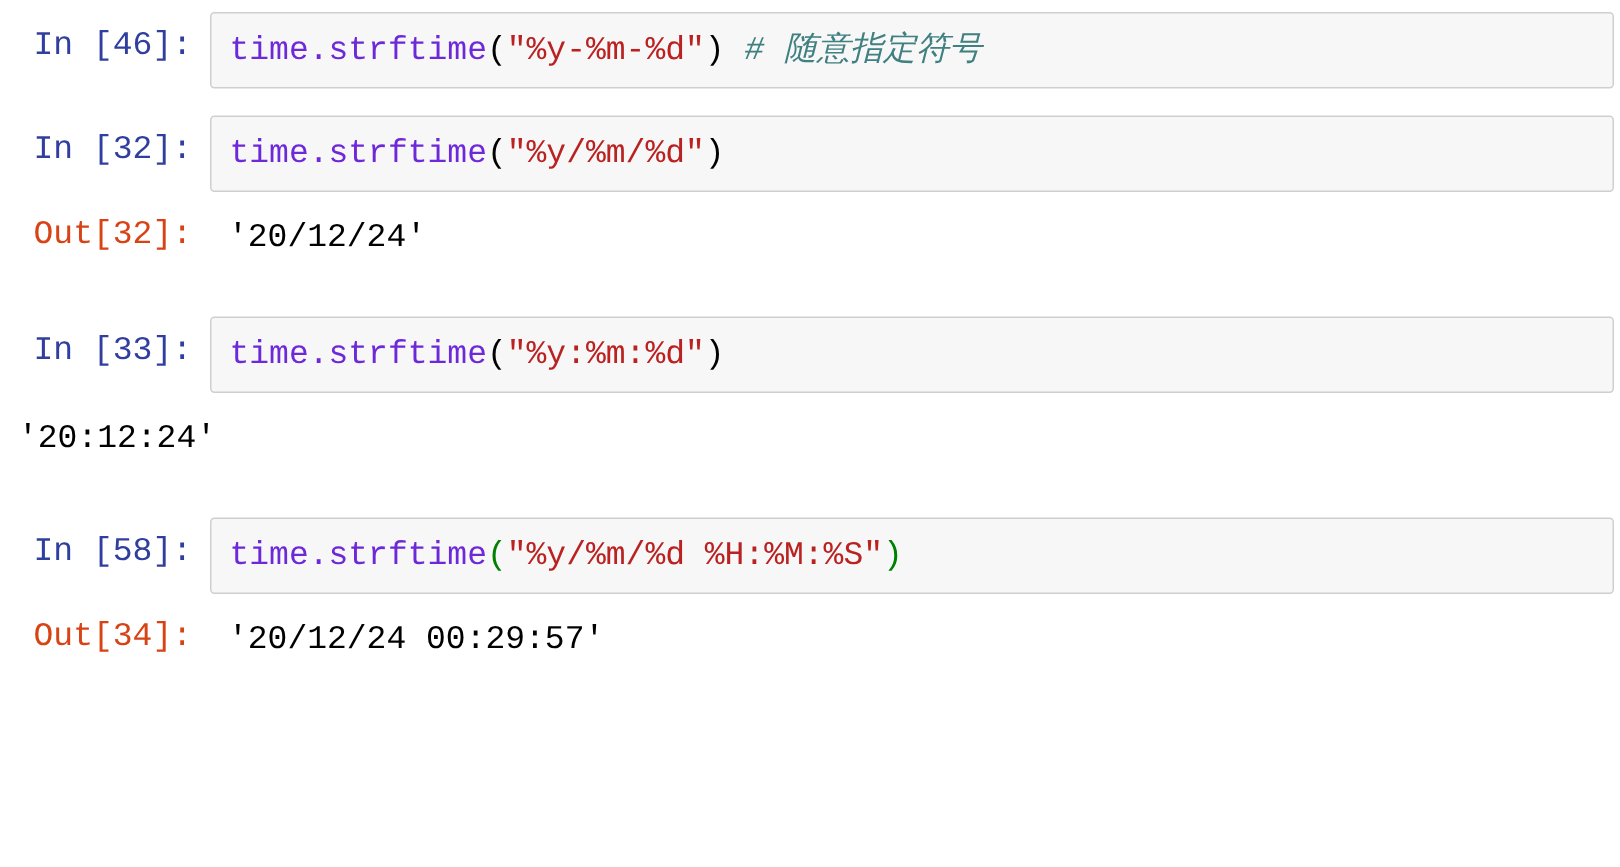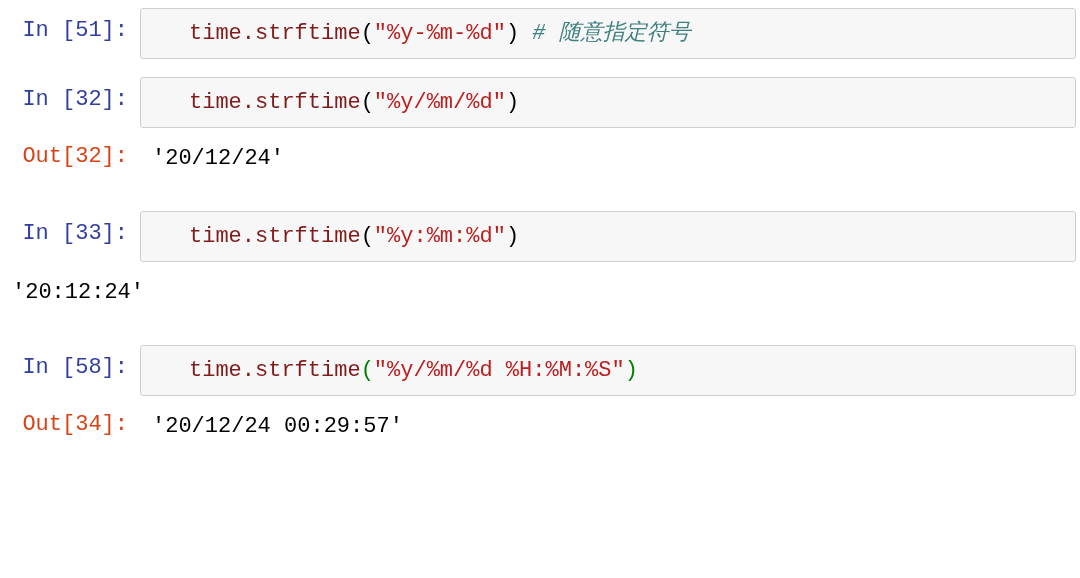--- a/index.html
+++ b/index.html
@@ -37,33 +37,33 @@
     }
     .output-area {
       flex: 1;
       padding: 8px 12px 18px 12px;
       line-height: 1.5;
       color: #000;
     }
     .nb-cell { margin-bottom: 18px; }
     .nb-cell:last-child { margin-bottom: 4px; }
     
-    .py-name { color: #7f1d1d; margin-left: 36px; }
+    .py-name { color: #6d28d9; }
     .py-str { color: #BA2121; }
     .py-paren { color: #000; }
     .py-paren-g { color: #008000; }
     .py-comment { color: #408080; font-style: italic; }
   </style>
 </head>
 <body>
 
 <div id="notebook">
     <div class="nb-cell">
       <div class="cell-row">
-        <div class="prompt-area in-prompt">In [51]:</div>
+        <div class="prompt-area in-prompt">In [46]:</div>
         <div class="input-area"><span class="py-name">time.strftime</span><span class="py-paren">(</span><span class="py-str">"%y-%m-%d"</span><span class="py-paren">)</span><span class="py-comment"> # 随意指定符号</span></div>
       </div>
     </div>
     <div class="nb-cell">
       <div class="cell-row">
         <div class="prompt-area in-prompt">In [32]:</div>
         <div class="input-area"><span class="py-name">time.strftime</span><span class="py-paren">(</span><span class="py-str">"%y/%m/%d"</span><span class="py-paren">)</span></div>
       </div>
       <div class="cell-row">
         <div class="prompt-area out-prompt">Out[32]:</div>

